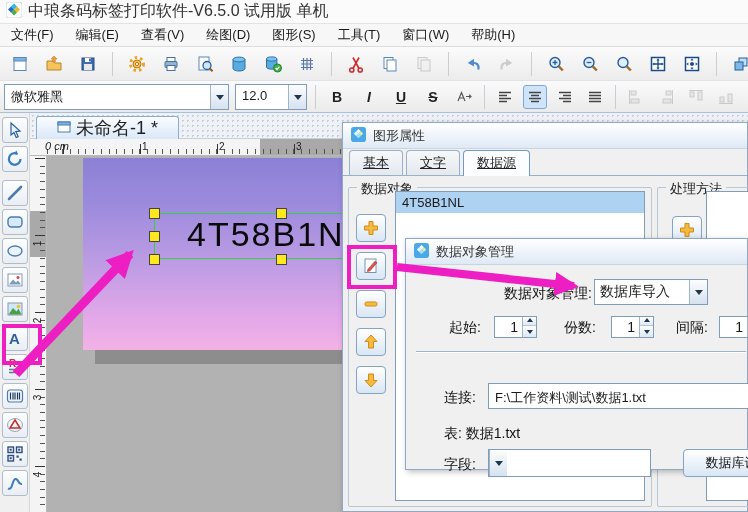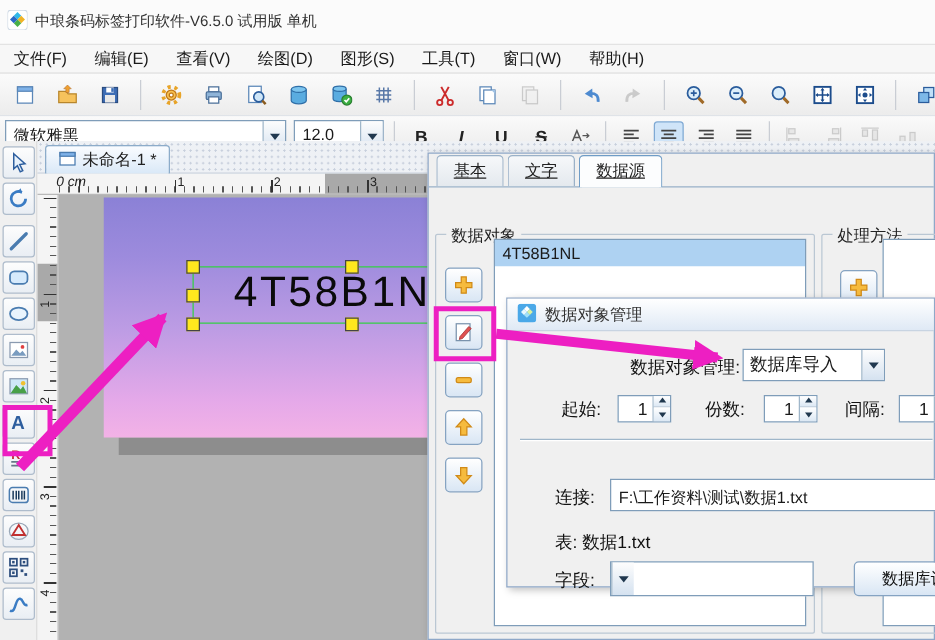--- a/index.html
+++ b/index.html
@@ -1,20 +1,20 @@
 <!DOCTYPE html>
 <html><head>
 <meta charset="utf-8">
 <style>
 * { box-sizing: border-box; margin:0; padding:0; }
 html,body { width:748px; height:512px; overflow:hidden; }
 body { position:relative; font-family:"Liberation Sans","DejaVu Sans",sans-serif; background:#f0f0f0; color:#1a1a1a; }
 
 
-.titlebar { height:36px; display:flex; align-items:center; gap:6px; padding:0 6px; background:#fbfbfb; border-bottom:1px solid #e3e3e3; font-size:12px; color:#333; }
+.titlebar { height:24px; display:flex; align-items:center; gap:6px; padding:0 6px; background:#fbfbfb; border-bottom:1px solid #e3e3e3; font-size:16px; color:#333; }
 .menubar { height:23px; display:flex; align-items:center; background:#f7f7f7; border-bottom:1px solid #dcdcdc; font-size:13px; }
 .menubar .mi { padding:2px 11px; cursor:default; }
 
 
 .tb1 { height:34px; display:flex; align-items:center; padding:0 4px 0 8px; gap:10px; background:linear-gradient(#fbfbfb,#ececec); border-bottom:1px solid #dfe3e8; }
 .tb2 { height:32px; display:flex; align-items:center; padding:0 4px; gap:6px; background:linear-gradient(#fafafa,#ebebeb); border-bottom:1px solid #a9c0d8; }
 .tbtn { width:24px; height:24px; display:flex; align-items:center; justify-content:center; border-radius:3px; flex:0 0 auto; }
 .tbtn.txt { font-weight:bold; font-size:14px; color:#222; width:26px; }
 .tsep { width:1px; height:24px; background:#c9cdd4; margin:0 2px; flex:0 0 auto; }
 .dis { opacity:.45; filter:grayscale(1); }
@@ -26,21 +26,21 @@
 .tri.sm { border-width:3px; border-top-width:4px; margin-top:4px; }
 .tri.up { border-top:none; border-bottom:4px solid #20384f; margin-top:0; margin-bottom:2px; }
 
 
 .workspace { position:absolute; left:0; top:113px; right:0; bottom:0; background:#f0f0f0; }
 .toolbox { position:absolute; left:0; top:0; width:30px; bottom:0; padding-top:4px; background:#f0f0f0; border-right:1px solid #d8d8d8; }
 .xbtn { width:26px; height:26px; margin:0 auto 3px auto; background:linear-gradient(#fdfdfd,#e9eef4); border:1px solid #aebccc; border-radius:3px; display:flex; align-items:center; justify-content:center; }
 .xbtn.gap { margin-top:8px; }
 .atool { font-size:15px; font-weight:bold; color:#2d5e9e; }
 .tabbar { position:absolute; left:30px; right:0; top:0; height:26px; background:#eef1f5; background-image:radial-gradient(#c6cedb 1px, transparent 1px); background-size:5px 5px; border-bottom:1px solid #c8d0dc; }
-.doctab { position:absolute; left:6px; top:3px; height:23px; display:flex; align-items:center; gap:5px; padding:0 10px; background:linear-gradient(#fafcff,#d9e8f7); border:1px solid #8cacca; border-bottom:none; border-radius:3px 3px 0 0; font-size:13px; color:#222; }
+.doctab { position:absolute; left:6px; top:3px; height:23px; display:flex; align-items:center; gap:5px; padding:0 20px; background:linear-gradient(#fafcff,#d9e8f7); border:1px solid #8cacca; border-bottom:none; border-radius:3px 3px 0 0; font-size:18px; color:#222; }
 .hruler { position:absolute; left:30px; right:0; top:26px; height:17px; background:#f4f4f4; border-bottom:1px solid #b9b9b9; }
 .hband { position:absolute; left:230px; width:120px; top:0; bottom:0; background:#a9a9a9; }
 .hticks { position:absolute; left:17px; right:0; bottom:1px; height:5px; background:repeating-linear-gradient(to right,#555 0 1px,transparent 1px 7.7px); }
 .hticks2 { position:absolute; left:33px; right:0; bottom:1px; height:10px; background:repeating-linear-gradient(to right,#333 0 1px,transparent 1px 77px); }
 .hn { position:absolute; bottom:3px; font-size:10px; color:#222; }
 .origin { position:absolute; left:15px; bottom:3px; font-size:11px; color:#222;font-style:italic; }
 .vruler { position:absolute; left:30px; width:17px; top:43px; bottom:0; background:#f4f4f4; border-right:1px solid #b9b9b9; }
 .vband { position:absolute; top:55px; height:46px; left:0; right:0; background:#a9a9a9; }
 .vticks { position:absolute; top:2px; bottom:0; right:1px; width:5px; background:repeating-linear-gradient(to bottom,#555 0 1px,transparent 1px 7.7px); }
 .vticks2 { position:absolute; top:2px; bottom:0; right:1px; width:10px; background:repeating-linear-gradient(to bottom,#333 0 1px,transparent 1px 77px); }
@@ -449,20 +449,30 @@
         <span class="handle" style="left:-6px;top:17px"></span>
         <span class="handle" style="left:-6px;top:40px"></span>
         <span class="handle" style="left:121px;top:-6px"></span>
         <span class="handle" style="left:121px;top:40px"></span>
       </div>
     </div>
   </div>
 </div>
 
 <div class="dlg" style="left:342px;top:122px;width:406px;height:390px;z-index:10">
+  <div class="dlgtitle">
+    <span><svg width="15" height="15" viewBox="0 0 16 16">
+          <rect width="16" height="16" rx="3" fill="#4aa8e8"></rect>
+          <path d="M8 2l2.5 2.5L8 7 5.5 4.5z" fill="#fff"></path>
+          <path d="M10.5 4.5L13 7l-2.5 2.5L8 7z" fill="#d8f0a0"></path>
+          <path d="M8 7l2.5 2.5L8 12 5.5 9.5z" fill="#a0e0f8"></path>
+          <path d="M5.5 4.5L8 7 5.5 9.5 3 7z" fill="#e8f8ff"></path>
+        </svg></span>
+    <span>图形属性</span>
+  </div>
   <div class="tabsrow">
     <span class="ptab">基本</span>
     <span class="ptab">文字</span>
     <span class="ptab active">数据源</span>
   </div>
 
   <div class="grp" style="left:5px;top:64px;width:304px;height:320px">
     <span class="glabel">数据对象</span>
     <div class="sbtn" style="left:7px;top:26px">
         <svg width="18" height="18" viewBox="0 0 18 18">

